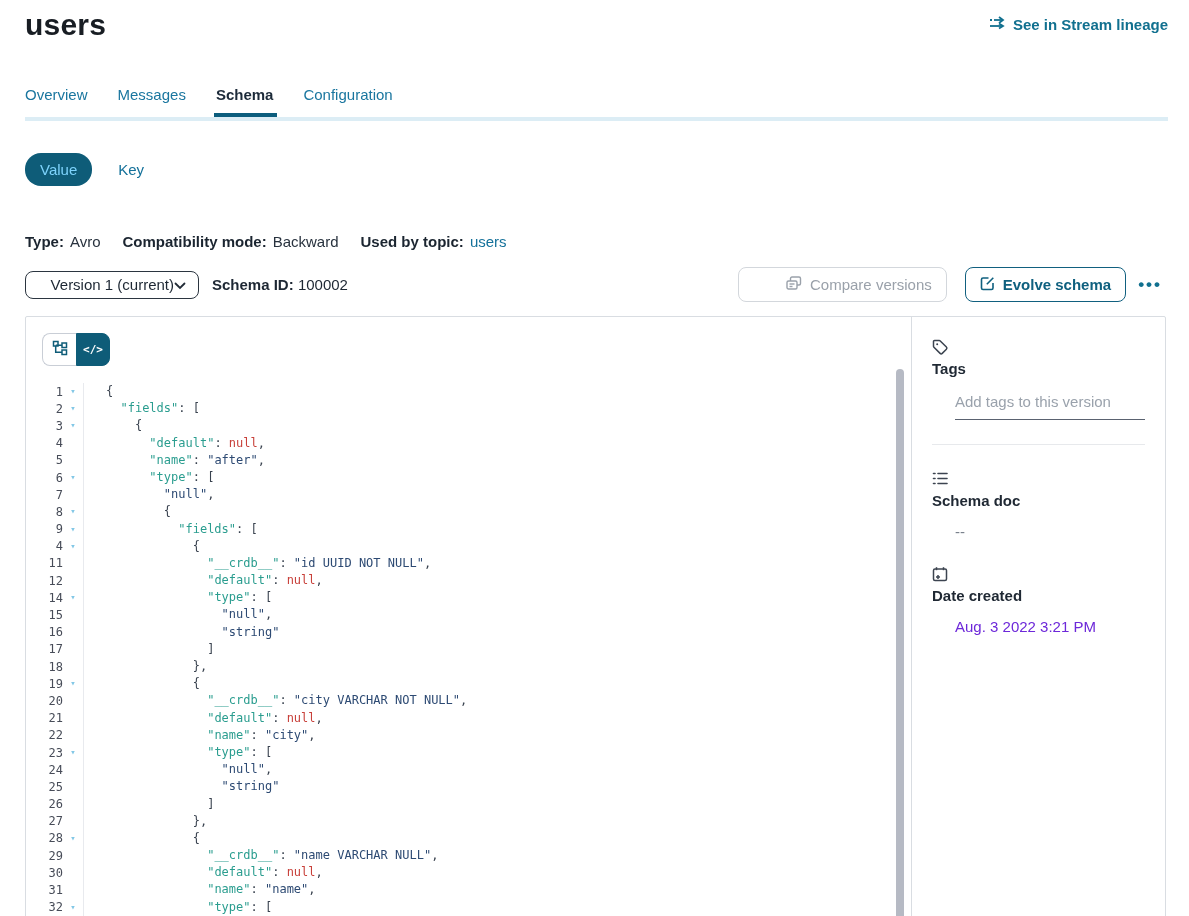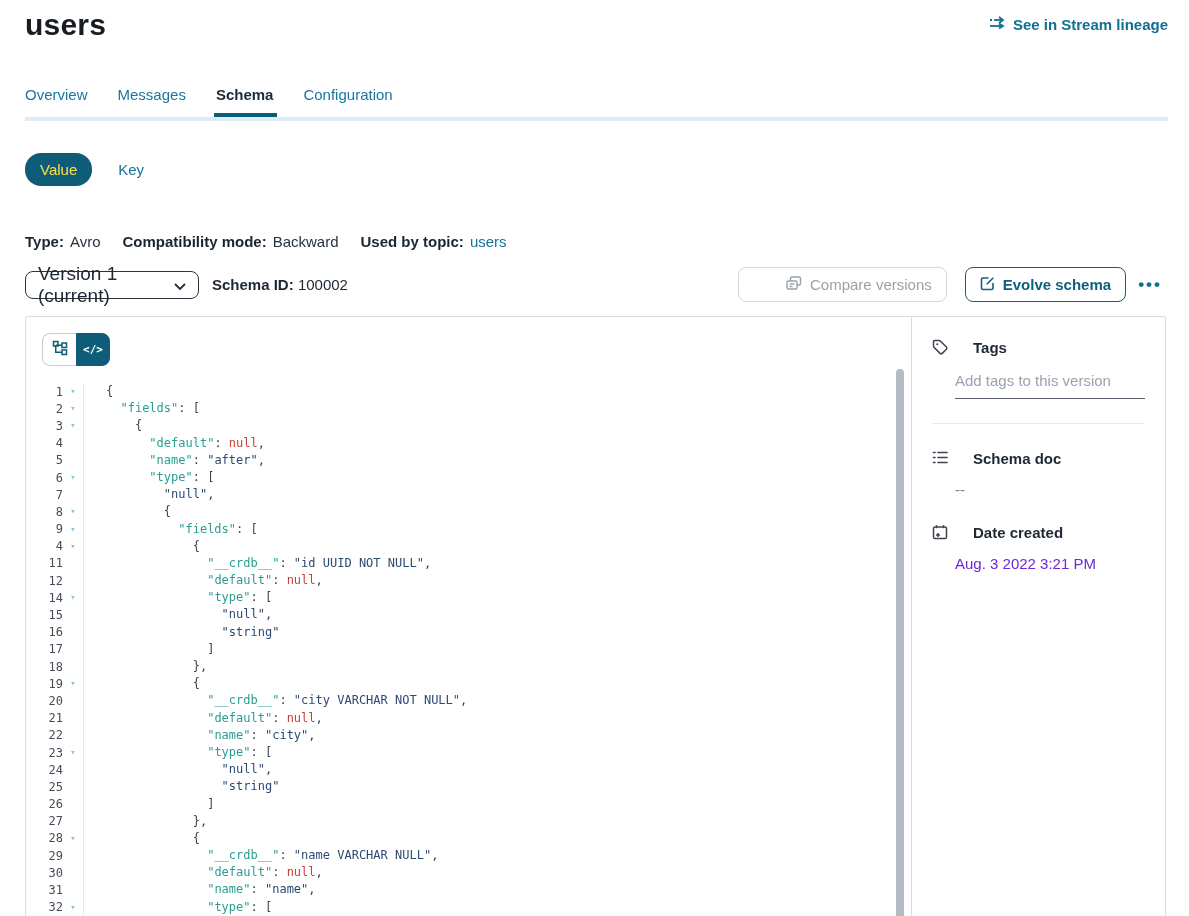--- a/index.html
+++ b/index.html
@@ -16,34 +16,34 @@
 
   
   .tabs { display:flex; gap:30px; margin-top:44px; position:relative; padding-bottom:14px; }
   .tab { font-size:15px; color:#1a769f; font-weight:500; cursor:pointer; position:relative; padding-bottom:14px; margin-bottom:-14px; }
   .tab.active { color:#1c2a39; font-weight:600; }
   .tab.active::after { content:""; position:absolute; left:-2px; right:-4px; bottom:0; height:4px; background:#0c5d7d; z-index:2; }
   .tabbar { height:4px; background:#dcedf5; width:1143px; }
 
   
   .vk { display:flex; align-items:center; gap:26px; margin-top:32px; }
-  .btn-value { background:#0e5c78; color:#fde047; font-size:15px; font-weight:500; border:none;
+  .btn-value { background:#0e5c78; color:#7dd3fc; font-size:15px; font-weight:500; border:none;
     border-radius:16px; padding:8px 15px; cursor:pointer; font-family:inherit; }
   .key-link { color:#14719a; font-size:15px; font-weight:500; cursor:pointer; }
 
   
   .meta { display:flex; gap:22px; margin-top:47px; font-size:15px; color:#28323e; }
   .meta b { color:#1b2530; font-weight:700; }
   .meta .pair { display:flex; gap:6px; }
   .link { color:#14719a; cursor:pointer; }
 
   
   .controls { display:flex; align-items:center; margin-top:17px; }
-  .select { display:flex; align-items:center; justify-content:flex-start; width:174px; height:28px;
-    border:1.5px solid #2b3540; border-radius:8px; padding:0 12px; font-size:19px; color:#1d2733; cursor:pointer; background:#fff; }
+  .select { display:flex; align-items:center; justify-content:flex-end; width:174px; height:28px;
+    border:1.5px solid #2b3540; border-radius:8px; padding:0 12px; font-size:15px; color:#1d2733; cursor:pointer; background:#fff; }
   .schema-id { margin-left:13px; font-size:15px; }
   .spacer { flex:1; }
   .btn-outline { display:flex; align-items:center; gap:8px; height:35px; border-radius:8px;
     padding:0 14px; font-size:15px; background:#fff; cursor:pointer; font-family:inherit; }
   .btn-compare { border:1px solid #d3d7dc; color:#9aa1aa; font-weight:500; margin-right:18px;padding-left:47px; }
   .btn-evolve { border:1px solid #11607f; color:#0f607f; font-weight:600; }
   .more { color:#11708f; font-size:17px; font-weight:700; letter-spacing:2px; margin:0 6px 0 12px; cursor:pointer; }
 
   
   .panel { margin-top:14px; width:1141px; height:613px; border:1px solid #d9dde2; border-radius:2px;
@@ -63,21 +63,21 @@
   .tk-p { color:#39424f; }
   .tk-k { color:#2a9d8f; }
   .tk-s { color:#2d4a73; }
   .tk-u { color:#c8403a; }
 
   .scrollbar { position:absolute; right:7px; top:52px; bottom:0; width:8px;
     background:#b6bac4; border-radius:4px; }
 
   
   .sidebar { flex:1; padding:22px 20px 0 20px; }
-  .side-head { display:flex; align-items:flex-start; gap:24px; }
+  .side-head { display:flex; align-items:flex-start; gap:4px;flex-direction:column; }
   .side-head .lbl { font-size:15px; font-weight:700; color:#1f2833; }
   .side-icon { width:17px; height:17px; flex:none; color:#3c4450; }
   .tag-input-wrap { margin:16px 0 0 23px; width:190px; border-bottom:1px solid #5a6270; padding-bottom:8px; }
   .tag-input { border:none; outline:none; width:100%; font-size:15px; font-family:inherit; color:#1d2733; }
   .tag-input::placeholder { color:#9aa2ac; }
   .divider { border:none; border-top:1px solid #e7e9ec; margin:24px 0 0 0; }
   .side-sec { margin-top:26px; }
   .side-val { margin:14px 0 0 23px; font-size:15px; color:#6d28d9; }
   .side-val.muted { color:#7a818c; }
 </style>

